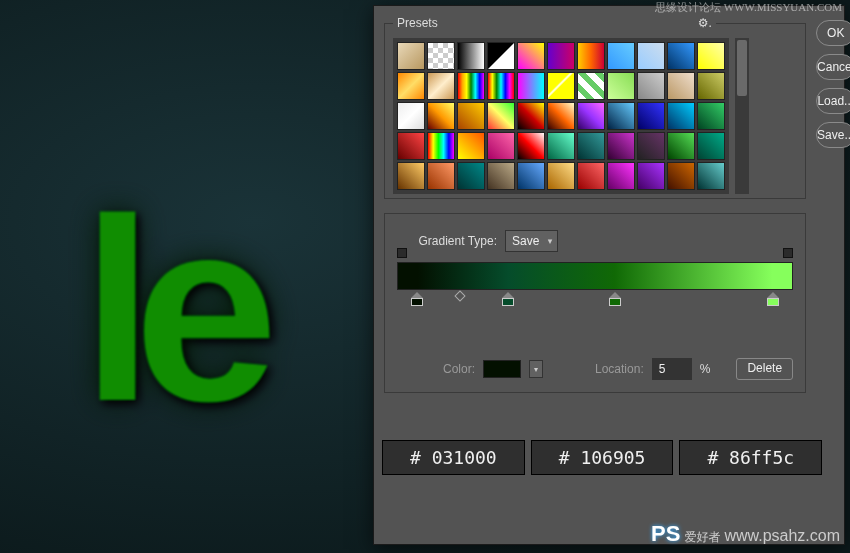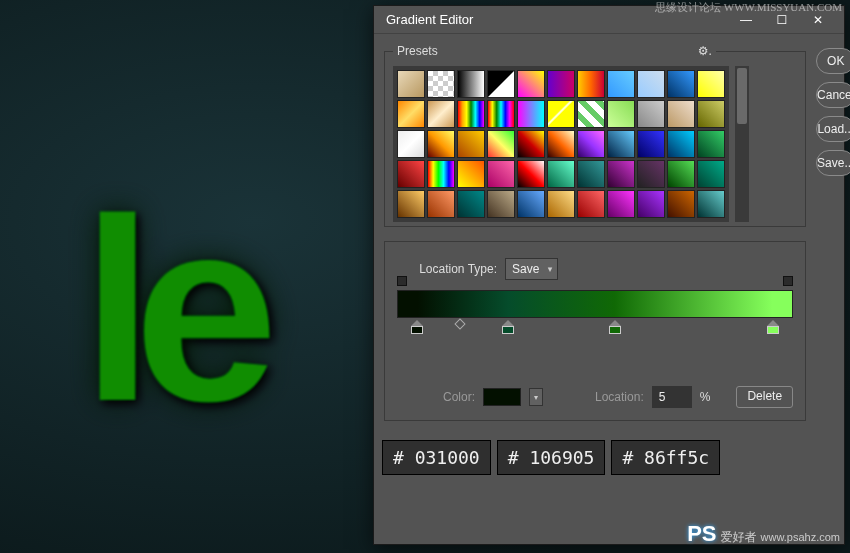--- a/index.html
+++ b/index.html
@@ -29,47 +29,41 @@
 .select::after{content:"▾";position:absolute;right:5px;font-size:9px;color:#ccc}
 .gradeditor{border:1px solid #3a3a3a;padding:16px 12px 8px;margin-top:4px}
 .gradbar-wrap{position:relative;margin:6px 0 24px}
 .opstop{position:absolute;width:10px;height:10px;background:#2b2b2b;border:1px solid #111;top:-14px}
 .gradbar{height:28px;border:1px solid #222;background:linear-gradient(90deg,#031000 0%,#031000 5%,#054c2b 28%,#106905 55%,#86ff5c 95%,#86ff5c 100%)}
 .cstop{position:absolute;width:12px;height:14px;bottom:-16px}
 .cstop .tri{width:0;height:0;border-left:6px solid transparent;border-right:6px solid transparent;border-bottom:6px solid #888;margin:0 auto}
 .cstop .box{width:12px;height:8px;border:1px solid #ccc}
 .mid{position:absolute;bottom:-10px;width:8px;height:8px;transform:rotate(45deg);border:1px solid #aaa;background:#535353}
 .labels{position:absolute;left:382px;top:440px;display:flex;gap:6px;z-index:50}
-.hexlab{background:#2f2f2f;color:#f0f0f0;font-family:Consolas,monospace;font-size:18px;padding:6px 10px;border:1px solid #000;white-space:pre}
+.hexlab{background:#2f2f2f;color:#f0f0f0;font-family:Consolas,monospace;font-size:18px;padding:6px 27px;border:1px solid #000;white-space:pre}
 .stops-row{display:flex;align-items:center;gap:8px;padding:4px 0;font-size:11px}
 .stops-row .lbl{color:#999}
 .colorsw{width:38px;height:18px;border:1px solid #222;display:inline-block;vertical-align:middle}
 .smallbtn{background:#535353;border:1px solid #888;border-radius:3px;padding:2px 10px;color:#eee;height:22px;cursor:pointer}
 .dropcaret{width:14px;height:18px;border:1px solid #333;background:#616161;display:inline-flex;align-items:center;justify-content:center;font-size:8px;color:#ccc}
 .watermark-top{position:absolute;top:0;right:8px;color:rgba(255,255,255,.5);font-size:11px;font-family:SimSun,serif;z-index:60}
 .watermark-bot{position:absolute;bottom:6px;right:10px;color:rgba(255,255,255,.7);font-size:13px;z-index:60;display:flex;align-items:baseline;gap:4px}
 .watermark-bot .ps{font-family:Arial;font-size:22px;font-weight:bold;color:#fff;text-shadow:0 0 4px #3af}
 .watermark-bot .cn{font-family:SimSun,serif}
 </style>
 </head>
 <body>
 
 <div class="bgtext">
     <span class="leaf">le</span>
   </div>
 
 <div class="watermark-top">思缘设计论坛  WWW.MISSYUAN.COM</div>
 
 <div class="dialog">
-  <div class="titlebar">
-    <span class="t">Gradient Editor</span>
-    <span class="wbtn">—</span>
-    <span class="wbtn">☐</span>
-    <span class="wbtn">✕</span>
-  </div>
   <div class="body">
     <div class="main">
       <fieldset class="presets">
         <legend>
           <span>Presets</span>
           <span style="cursor:pointer">⚙.</span>
         </legend>
         <div class="pgrid">
           <div class="swatches" id="swatches">
               <div class="sw" style="background: linear-gradient(135deg, rgb(232, 216, 184), rgb(184, 152, 96));"></div>
@@ -130,21 +124,21 @@
             </div>
           <div class="scroll">
               <div class="thumb"></div>
             </div>
         </div>
       </fieldset>
 
 
       <div class="gradeditor">
         <div class="row center">
-          <label>Location Type:</label>
+          <label>Gradient Type:</label>
           <span class="select">
               <span>Save</span>
             </span>
         </div>
 
         <div class="gradbar-wrap">
           <div class="opstop" style="left:0"></div>
           <div class="opstop" style="right:0"></div>
           <div class="gradbar"></div>
           <div id="stops">
@@ -196,14 +190,14 @@
 
 <div class="labels" id="hexlabels">
     <div class="hexlab"># 031000</div>
     <div class="hexlab"># 106905</div>
     <div class="hexlab"># 86ff5c</div>
   </div>
 
 <div class="watermark-bot">
   <span class="ps">PS</span>
   <span class="cn">爱好者</span>
-  <span style="font-size:11px;color:#ccc">www.psahz.com</span>
+  <span style="font-size:16px;color:#ccc">www.psahz.com</span>
 </div>
 
 </body></html>

